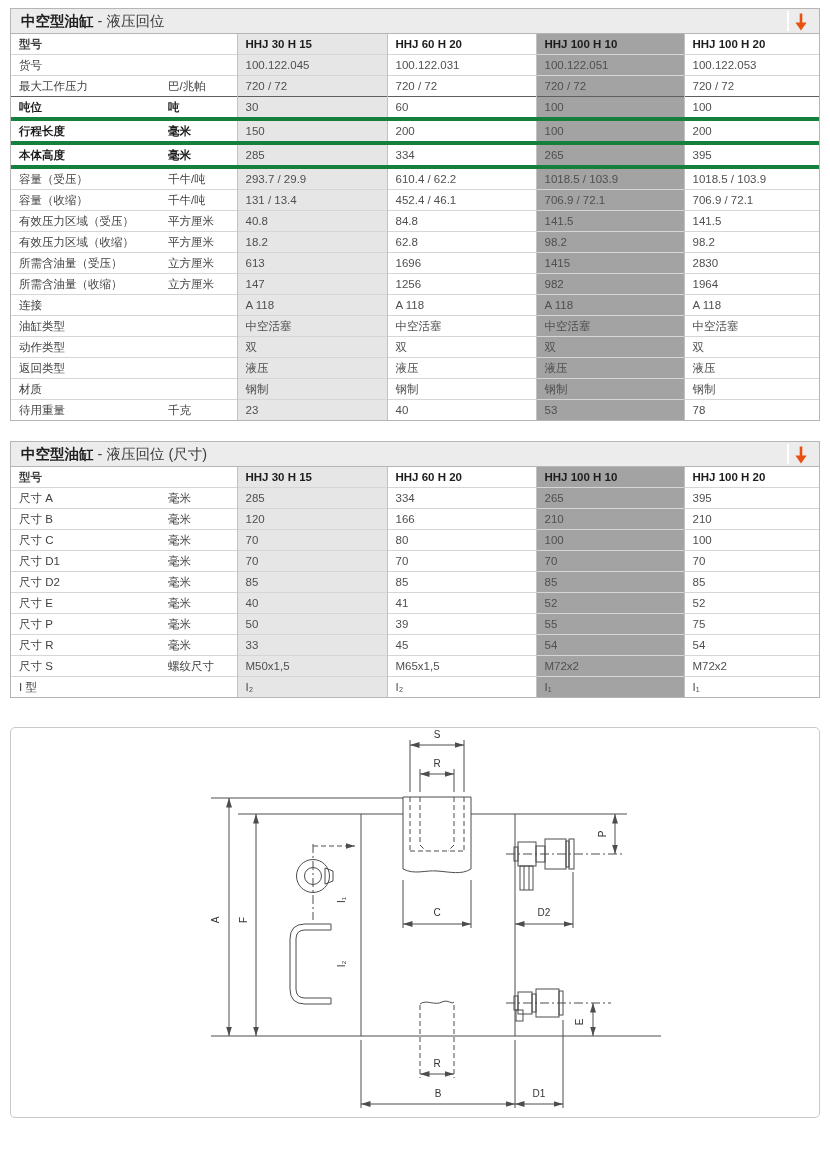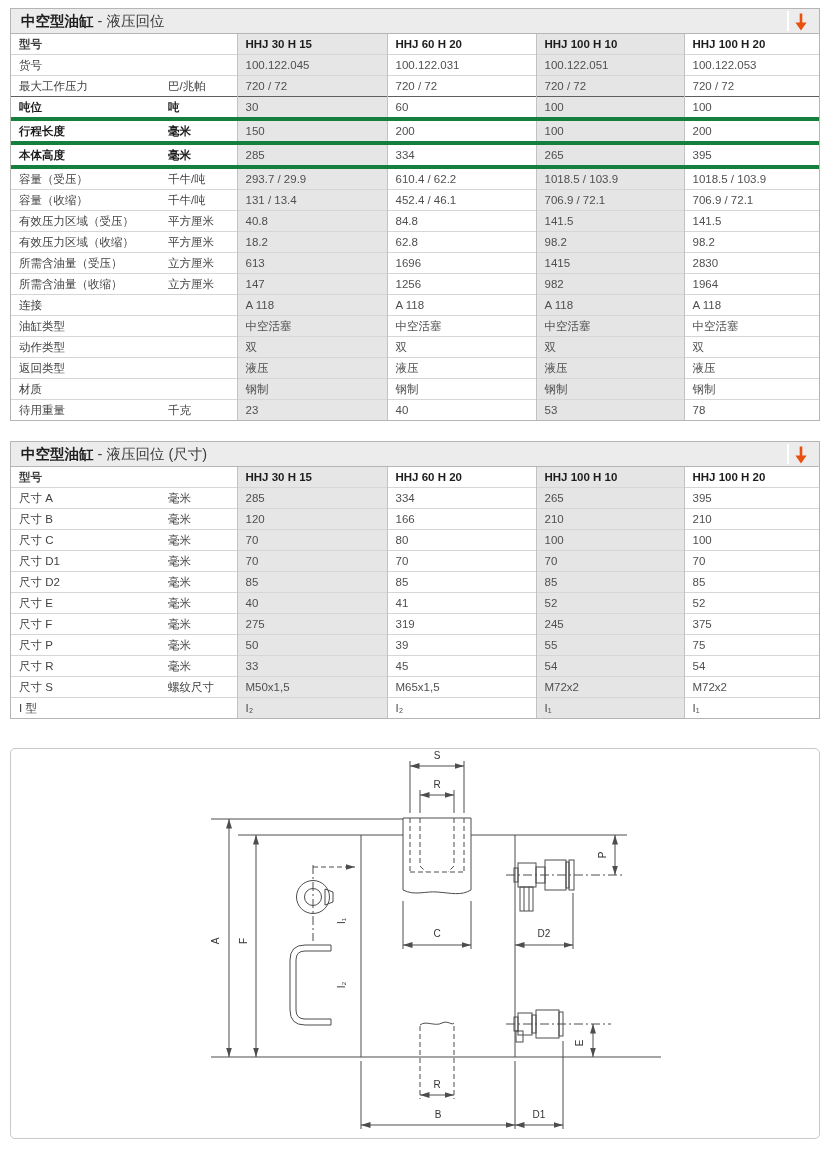--- a/index.html
+++ b/index.html
@@ -13,21 +13,21 @@
   .arrow-box{margin-left:auto;width:24px;height:20px;display:flex;align-items:center;justify-content:center;border-left:2px solid #fff;}
   table{border-collapse:collapse;width:100%;table-layout:fixed;}
   th,td{font-size:11.5px;line-height:13px;padding:4px 8px 3px 8px;text-align:left;overflow:hidden;white-space:nowrap;}
   thead th{font-weight:bold;color:#1d1d1d;border-left:1px solid #c2c2c2;}
   thead th:first-child{border-left:none;color:#3f3f3f;}
   tbody td{border-top:1px solid #d6d6d6;color:#4f4f4f;}
   td.lbl{color:#3f3f3f;border-left:none;}
   td.unit{text-align:left;color:#3f3f3f;padding-left:0;}
   td.val{border-left:1px solid #c2c2c2;}
   thead th:nth-child(2),tbody td:nth-child(3){background:#e6e6e6;}
-  thead th:nth-child(4),tbody td:nth-child(5){background:#e5e5e5;}
+  thead th:nth-child(4),tbody td:nth-child(5){background:#a3a3a3;}
   tr.bold td{border-top:1px solid #5f5f5f;}
   tr.bold+tr td{border-top:4px solid #15803d;}
   tr.bold td.lbl,tr.bold td.unit{font-weight:bold;color:#1d1d1d;}
   .diagram{border:1px solid #c9c9c9;border-radius:5px;height:389px;margin-top:29px;overflow:hidden;}
   .diagram svg{display:block;}
   .dwg{stroke:#4d4d4d;stroke-width:1;fill:none;}
   .dim{stroke:#4d4d4d;stroke-width:1;fill:none;}
   .dash{stroke-dasharray:5,3;}
   .dashdot{stroke-dasharray:9,3,2,3;}
   .dlabel{font-size:10px;fill:#333;font-family:"Liberation Sans","DejaVu Sans",sans-serif;}
@@ -283,28 +283,20 @@
           </tr>
           <tr>
             <td class="lbl">尺寸 E</td>
             <td class="unit">毫米</td>
             <td class="val">40</td>
             <td class="val">41</td>
             <td class="val">52</td>
             <td class="val">52</td>
           </tr>
           <tr>
-            <td class="lbl">尺寸 F</td>
-            <td class="unit">毫米</td>
-            <td class="val">275</td>
-            <td class="val">319</td>
-            <td class="val">245</td>
-            <td class="val">375</td>
-          </tr>
-          <tr>
             <td class="lbl">尺寸 P</td>
             <td class="unit">毫米</td>
             <td class="val">50</td>
             <td class="val">39</td>
             <td class="val">55</td>
             <td class="val">75</td>
           </tr>
           <tr>
             <td class="lbl">尺寸 R</td>
             <td class="unit">毫米</td>

